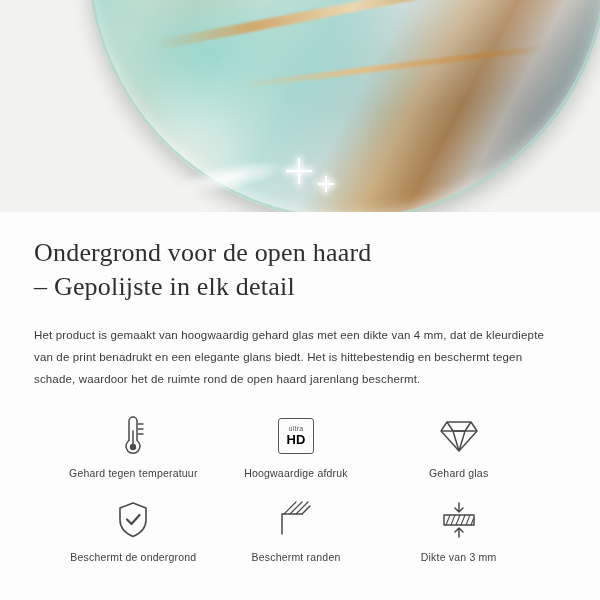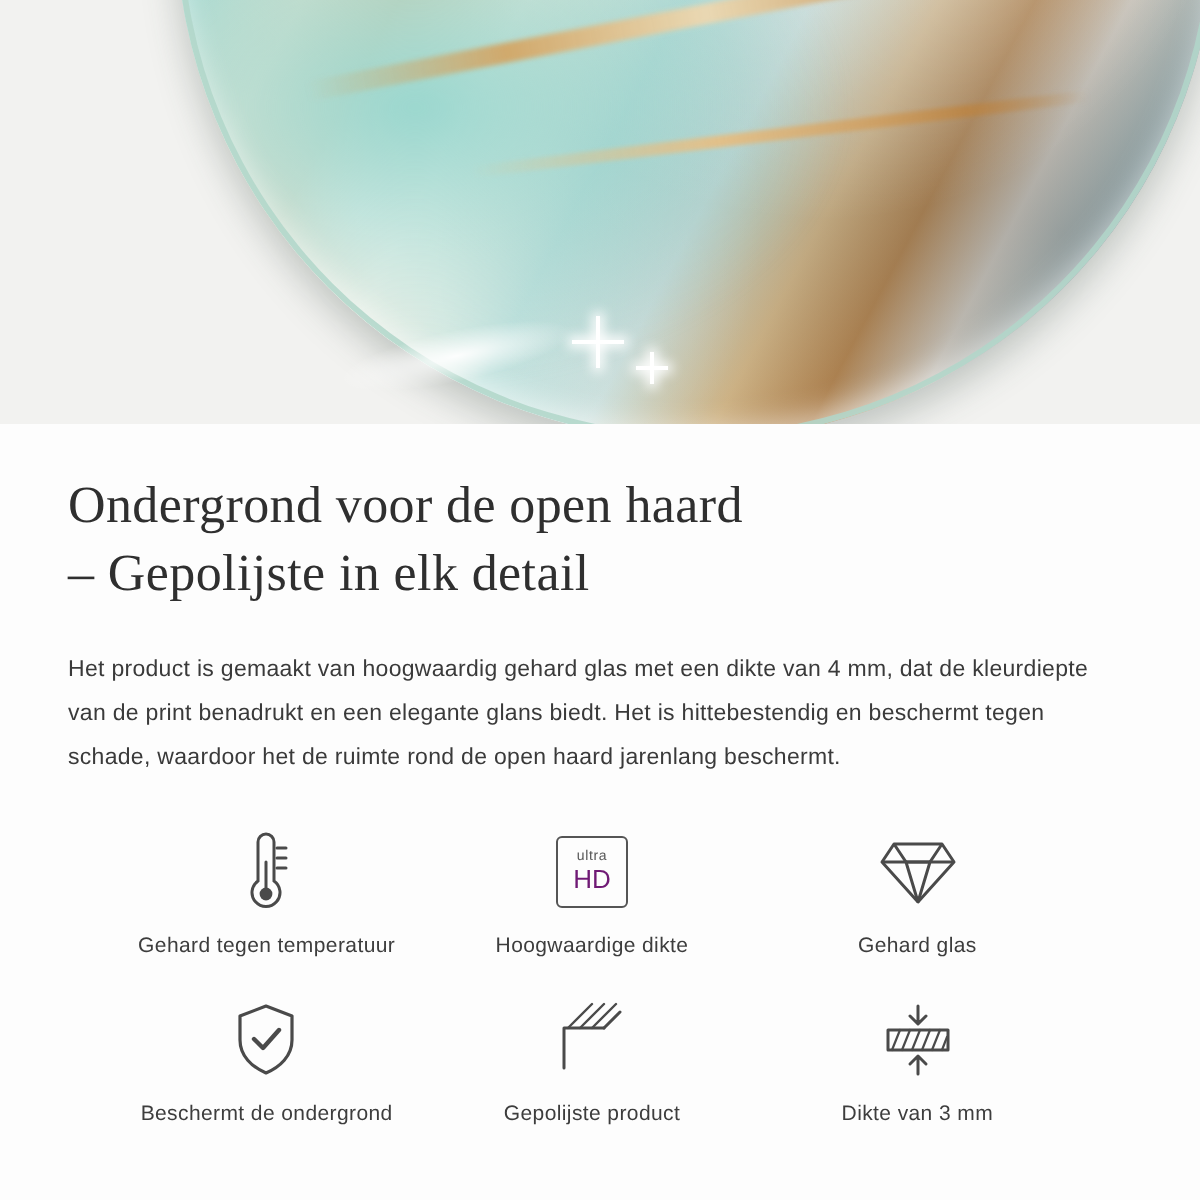--- a/index.html
+++ b/index.html
@@ -204,22 +204,22 @@
     justify-content: center;
     line-height: 1;
   }
   .ultrahd-box .u {
     font-size: 7px;
     color: #555;
     letter-spacing: 0.3px;
   }
   .ultrahd-box .hd {
     font-size: 13px;
-    font-weight: normal;
-    color: #701a75;
+    font-weight: bold;
+    color: #000000;
     margin-top: 1px;
   }
 </style>
 </head>
 <body>
 
 <div class="page">
 
   <div class="hero">
     <div class="hero-bg"></div>
@@ -258,21 +258,21 @@
         <div class="feature-label">Gehard tegen temperatuur</div>
       </div>
 
       <div class="feature">
         <div class="feature-icon">
           <div class="ultrahd-box">
             <span class="u">ultra</span>
             <span class="hd">HD</span>
           </div>
         </div>
-        <div class="feature-label">Hoogwaardige dikte</div>
+        <div class="feature-label">Hoogwaardige afdruk</div>
       </div>
 
       <div class="feature">
         <div class="feature-icon">
           <svg width="42" height="38" viewBox="0 0 42 38" fill="none" stroke="#4a4a4a" stroke-width="1.5" stroke-linejoin="round">
             <path d="M9 5 H33 L39 14 L21 34 L3 14 Z"></path>
             <path d="M3 14 H39"></path>
             <path d="M9 5 L15 14 L21 34"></path>
             <path d="M33 5 L27 14 L21 34"></path>
             <path d="M15 14 H27"></path>
@@ -294,21 +294,21 @@
       <div class="feature">
         <div class="feature-icon">
           <svg width="38" height="38" viewBox="0 0 38 38" fill="none" stroke="#4a4a4a" stroke-width="1.5" stroke-linecap="round" stroke-linejoin="round">
             <path d="M5 33 V13 L25 13"></path>
             <path d="M25 13 L33 5"></path>
             <path d="M19 13 L31 1" stroke-width="1.2"></path>
             <path d="M13 13 L25 1" stroke-width="1.2"></path>
             <path d="M7 13 L19 1" stroke-width="1.2"></path>
           </svg>
         </div>
-        <div class="feature-label">Gepolijste product</div>
+        <div class="feature-label">Beschermt randen</div>
       </div>
 
       <div class="feature">
         <div class="feature-icon">
           <svg width="40" height="40" viewBox="0 0 40 40" fill="none" stroke="#4a4a4a" stroke-width="1.5" stroke-linecap="round" stroke-linejoin="round">
             <path d="M20 3 V11 M16 8 L20 12 L24 8"></path>
             <path d="M20 37 V29 M16 32 L20 28 L24 32"></path>
             <rect x="5" y="15" width="30" height="10" fill="none"></rect>
             <path d="M7 25 L11 15 M12 25 L16 15 M17 25 L21 15 M22 25 L26 15 M27 25 L31 15 M32 25 L34.5 18.5" stroke-width="1.1"></path>
           </svg>

